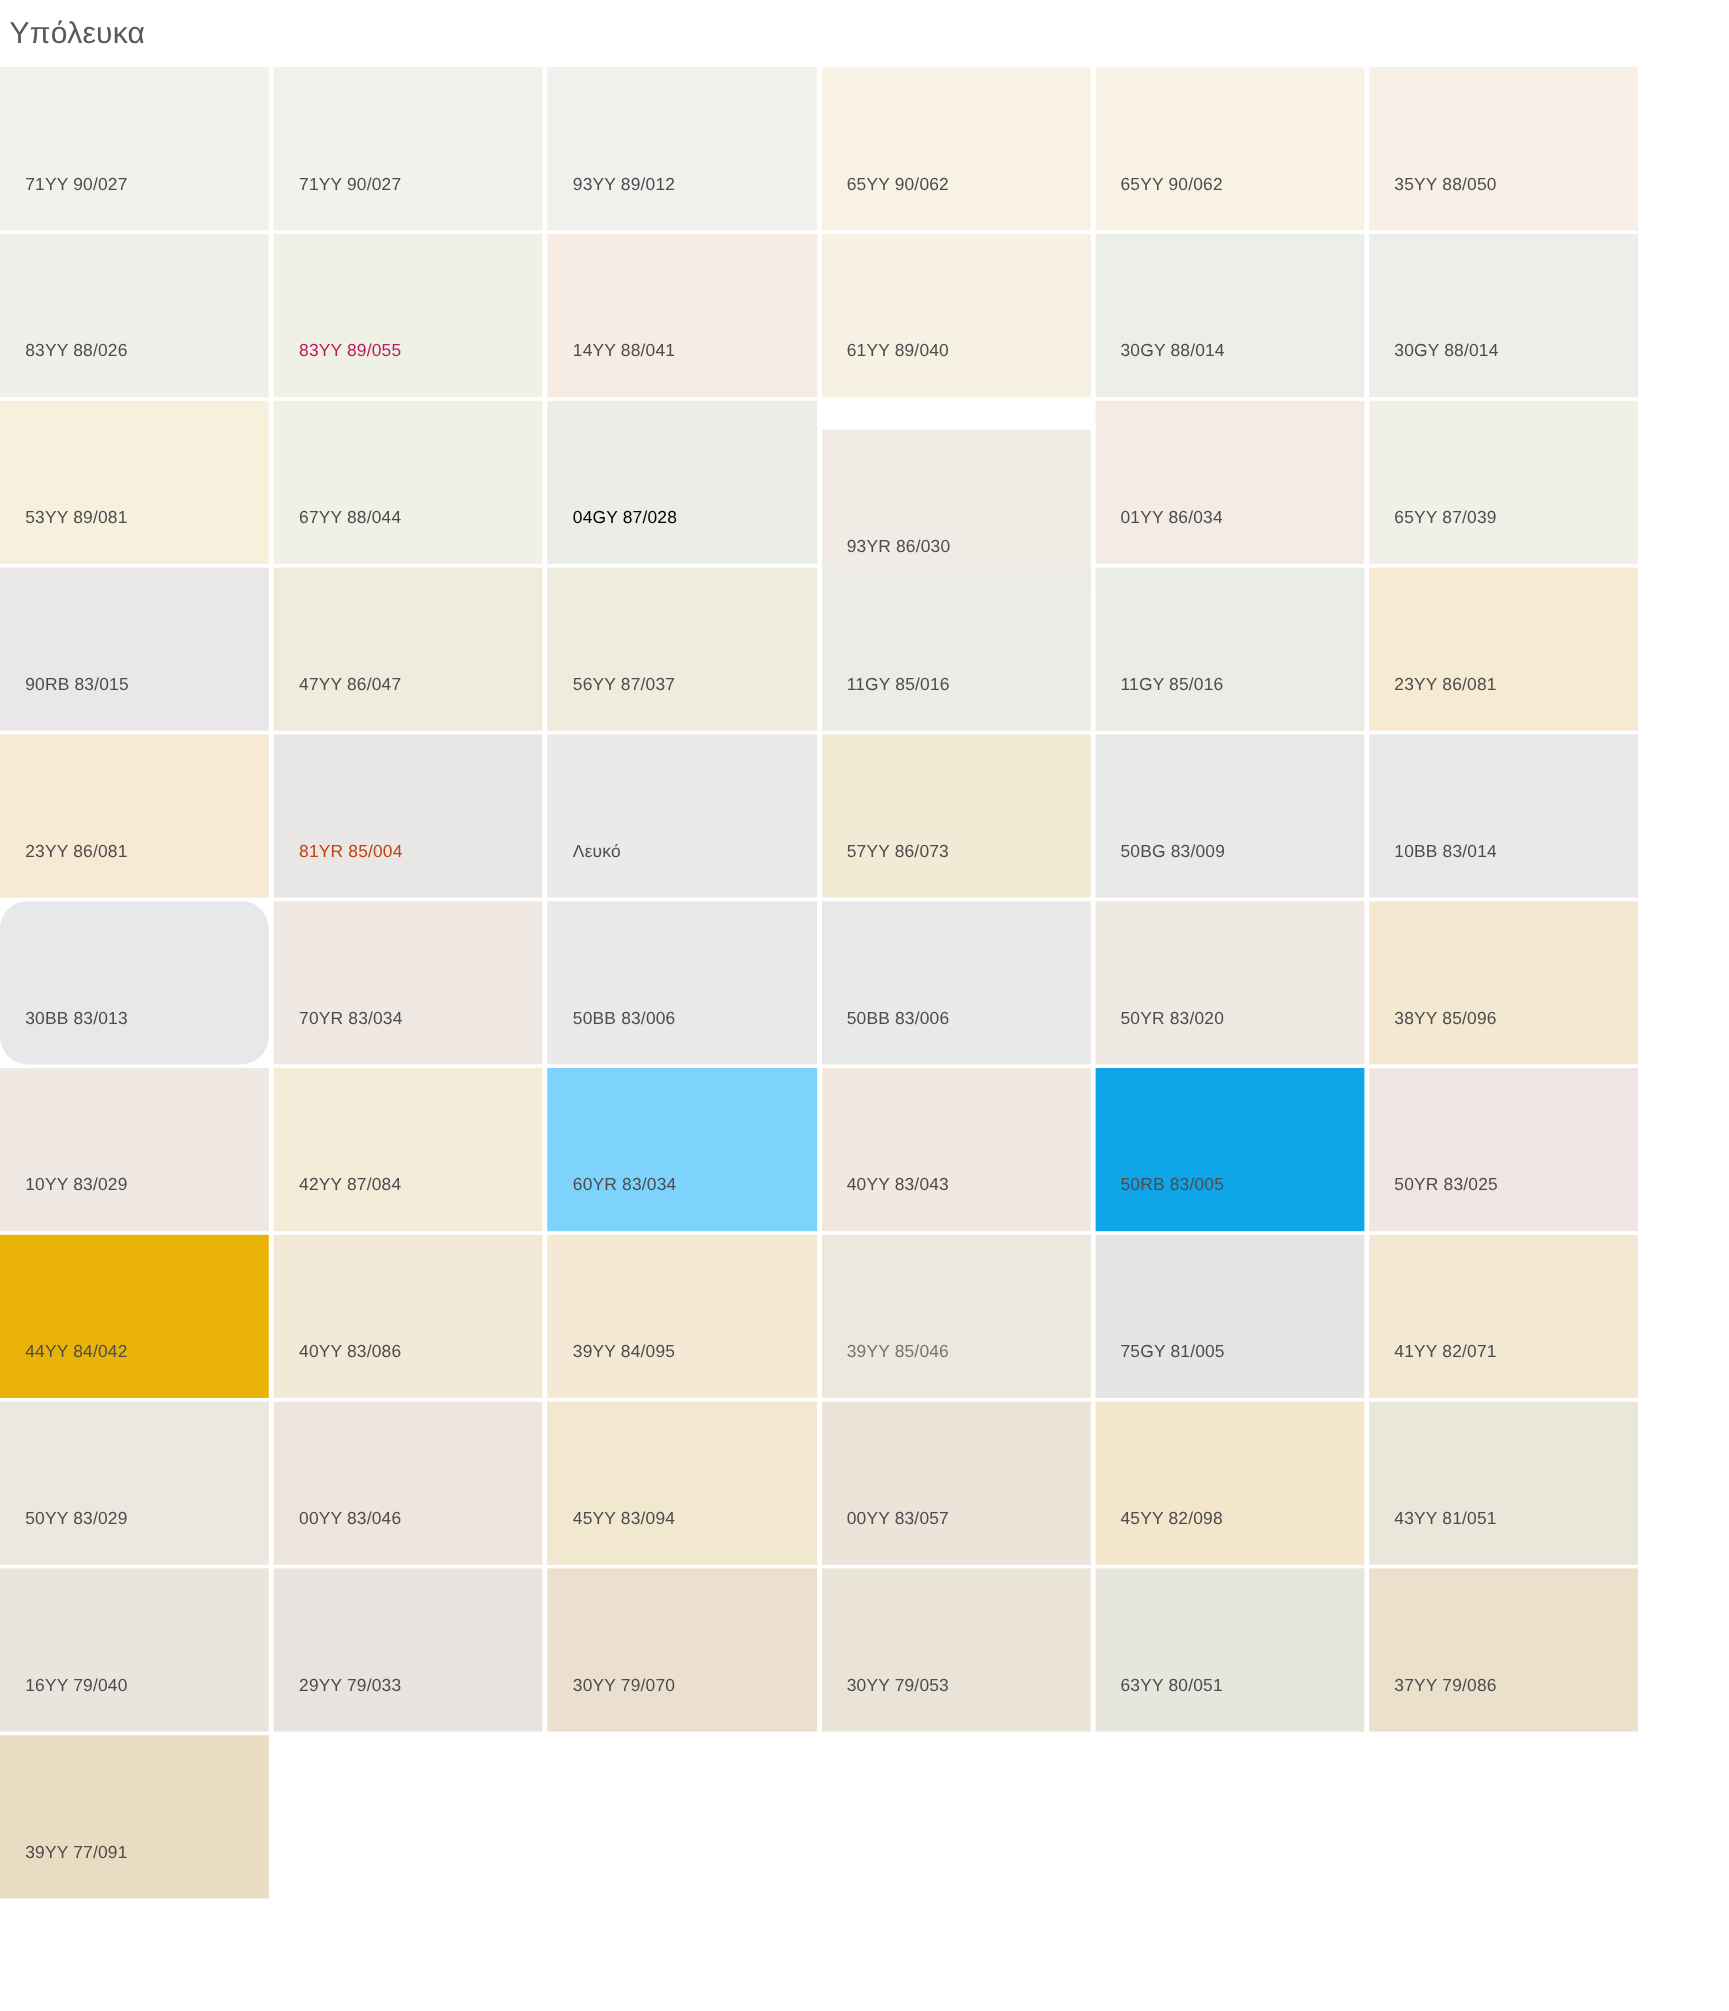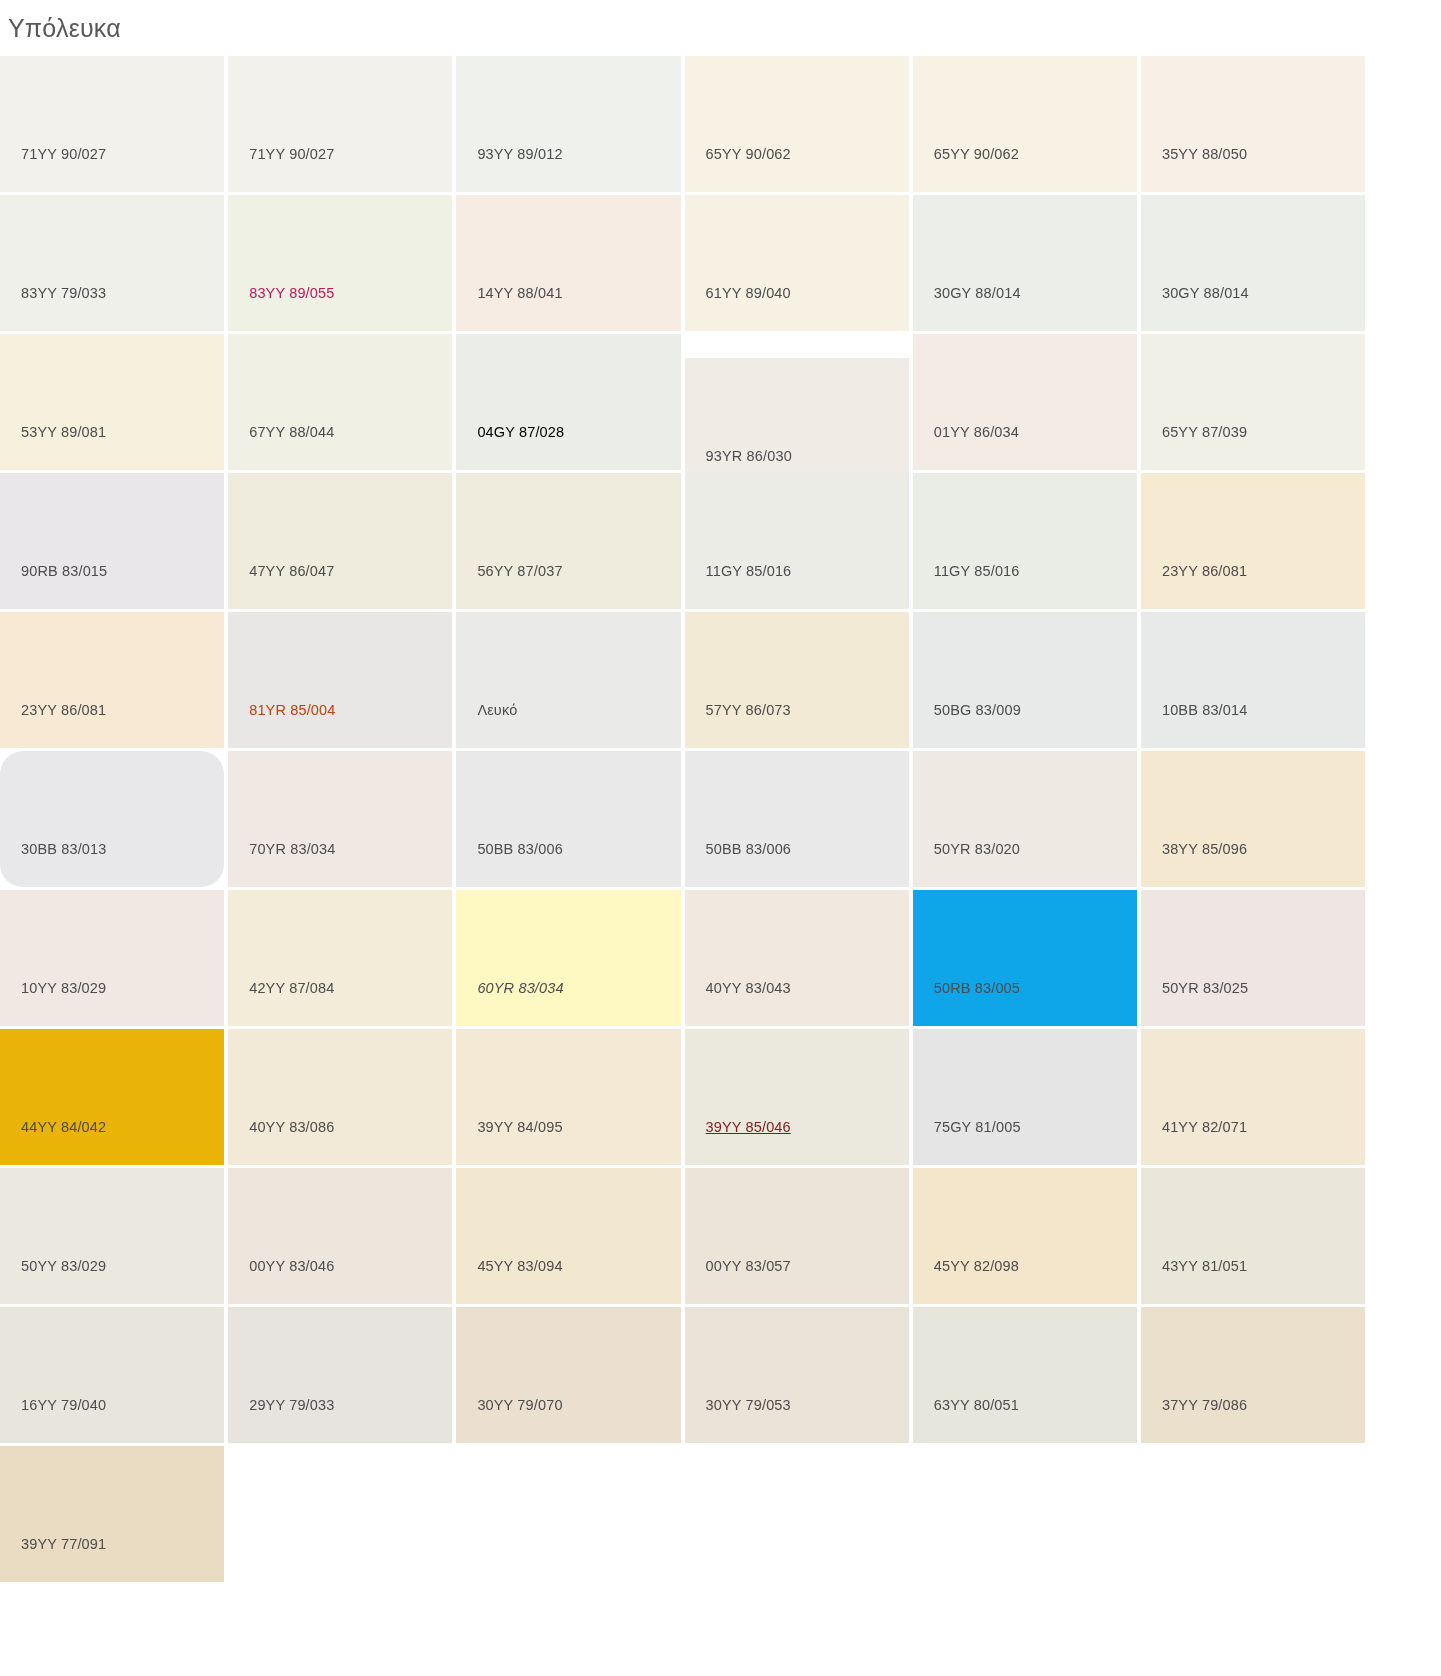--- a/index.html
+++ b/index.html
@@ -75,21 +75,21 @@
       <div class="swatch" style="background-color: rgb(247, 242, 227);">
         <span class="swatch-label" style="color: rgb(76, 76, 78);">65YY 90/062</span>
       </div>
       <div class="swatch" style="background-color: rgb(247, 242, 227);">
         <span class="swatch-label" style="color: rgb(76, 76, 78);">65YY 90/062</span>
       </div>
       <div class="swatch" style="background-color: rgb(248, 239, 230);">
         <span class="swatch-label" style="color: rgb(76, 76, 78); text-align: right;">35YY 88/050</span>
       </div>
       <div class="swatch" style="background-color: rgb(239, 240, 233);">
-        <span class="swatch-label" style="color: rgb(76, 76, 78);">83YY 79/033</span>
+        <span class="swatch-label" style="color: rgb(76, 76, 78);">83YY 88/026</span>
       </div>
       <div class="swatch" style="background-color: rgb(239, 241, 229);">
         <span class="swatch-label" style="color: #be185d;">83YY 89/055</span>
       </div>
       <div class="swatch" style="background-color: rgb(246, 236, 227);">
         <span class="swatch-label" style="color: rgb(76, 76, 78);">14YY 88/041</span>
       </div>
       <div class="swatch" style="background-color: rgb(246, 241, 227);">
         <span class="swatch-label" style="color: rgb(76, 76, 78);">61YY 89/040</span>
       </div>
@@ -170,21 +170,21 @@
       </div>
       <div class="swatch" style="background-color: rgb(244, 233, 208);">
         <span class="swatch-label" style="color: rgb(76, 76, 78);">38YY 85/096</span>
       </div>
       <div class="swatch" style="background-color: rgb(239, 232, 227);">
         <span class="swatch-label" style="color: rgb(76, 76, 78);">10YY 83/029</span>
       </div>
       <div class="swatch" style="background-color: rgb(242, 236, 217);">
         <span class="swatch-label" style="color: rgb(76, 76, 78);">42YY 87/084</span>
       </div>
-      <div class="swatch" style="background-color: #fef9c3; font-style: italic;">
+      <div class="swatch" style="background-color: #7dd3fc;">
         <span class="swatch-label" style="color: rgb(76, 76, 78);">60YR 83/034</span>
       </div>
       <div class="swatch" style="background-color: rgb(241, 233, 223);">
         <span class="swatch-label" style="color: rgb(76, 76, 78);">40YY 83/043</span>
       </div>
       <div class="swatch" style="background-color: #0ea5e9;">
         <span class="swatch-label" style="color: rgb(76, 76, 78);">50RB 83/005</span>
       </div>
       <div class="swatch" style="background-color: rgb(239, 230, 227);">
         <span class="swatch-label" style="color: rgb(76, 76, 78);">50YR 83/025</span>
@@ -192,21 +192,21 @@
       <div class="swatch" style="background-color: #eab308;">
         <span class="swatch-label" style="color: rgb(76, 76, 78);">44YY 84/042</span>
       </div>
       <div class="swatch" style="background-color: rgb(243, 233, 215);">
         <span class="swatch-label" style="color: rgb(76, 76, 78);">40YY 83/086</span>
       </div>
       <div class="swatch" style="background-color: rgb(244, 233, 212);">
         <span class="swatch-label" style="color: rgb(76, 76, 78);">39YY 84/095</span>
       </div>
       <div class="swatch" style="background-color: rgb(235, 232, 222);">
-        <span class="swatch-label" style="color: #7f1d1d; text-decoration: underline;">39YY 85/046</span>
+        <span class="swatch-label" style="color: #737373;">39YY 85/046</span>
       </div>
       <div class="swatch" style="background-color: rgb(229, 229, 229);">
         <span class="swatch-label" style="color: rgb(76, 76, 78);">75GY 81/005</span>
       </div>
       <div class="swatch" style="background-color: rgb(242, 232, 211);">
         <span class="swatch-label" style="color: rgb(76, 76, 78);">41YY 82/071</span>
       </div>
       <div class="swatch" style="background-color: rgb(234, 232, 223);">
         <span class="swatch-label" style="color: rgb(76, 76, 78);">50YY 83/029</span>
       </div>

